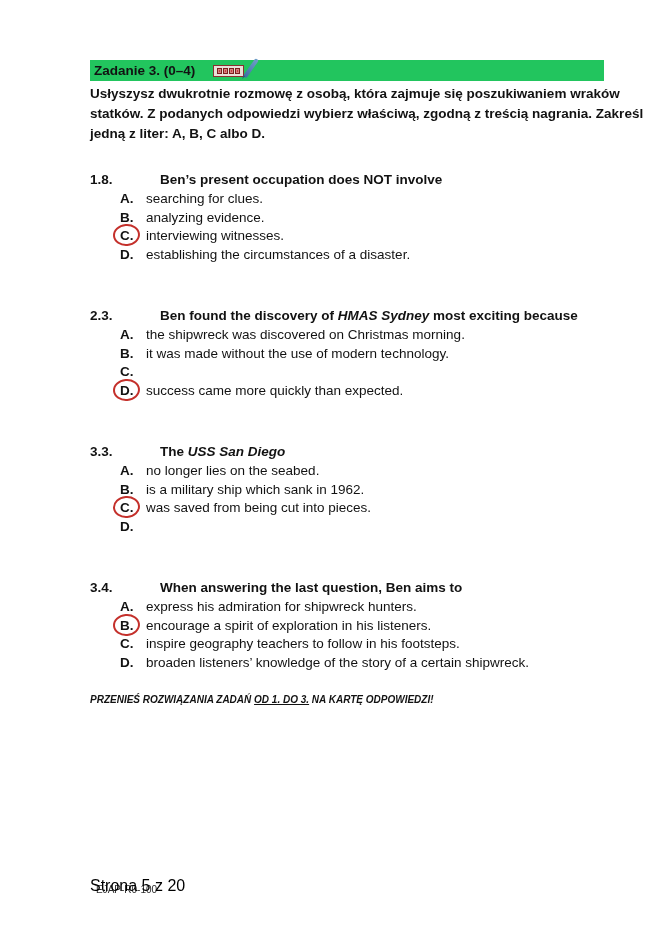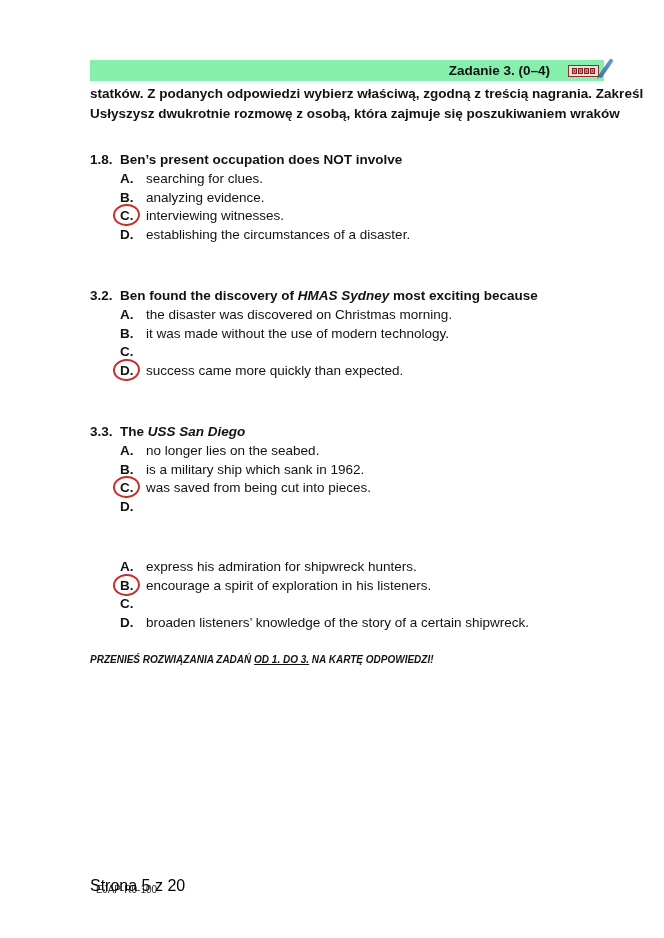--- a/index.html
+++ b/index.html
@@ -13,27 +13,26 @@
   }
   .page { position: absolute; inset: 0; }
   .content {
     position: absolute;
     left: 90px; top: 60px;
     width: 514px;
   }
 
   
   .task-header {
-    background: #86efac;
+    background: #22c55e;
     height: 21px;
     display: flex;
     align-items: center;
     padding-left: 4px;
     overflow: visible;
-    justify-content: flex-end;
   }
   .task-title {
     font-weight: bold;
     font-size: 13.5px;
     white-space: nowrap;
   }
   .task-icon {
     position: relative;
     display: inline-block;
     width: 36px; height: 14px;
@@ -88,21 +87,21 @@
   
   .question { margin-top: 42px; }
   .question.first { margin-top: 26px; }
   .q-head {
     display: flex;
     font-weight: bold;
     font-size: 13.5px;
     line-height: 19px;
   }
   .q-num { flex: 0 0 30px; }
-  .q-stem { white-space: nowrap; }
+  .q-stem { white-space: nowrap; margin-left: 40px; }
   .q-stem em { font-style: italic; }
   .options { margin-left: 30px; margin-top: 1px; }
   .option {
     display: flex;
     font-size: 13.5px;
     line-height: 18.5px;
     align-items: baseline;
   }
   .opt-letter {
     flex: 0 0 26px;
@@ -159,22 +158,23 @@
           <span class="bx"></span>
           <span class="bx"></span>
           <span class="bx"></span>
           <span class="bx"></span>
         </span>
         <span class="pencil"></span>
       </span>
     </div>
 
     <div class="instructions">
+      <div class="instr-line">Usłyszysz dwukrotnie rozmowę z osobą, która zajmuje się poszukiwaniem wraków</div>
       <div class="instr-line">statków. Z podanych odpowiedzi wybierz właściwą, zgodną z treścią nagrania. Zakreśl</div>
-      <div class="instr-line">Usłyszysz dwukrotnie rozmowę z osobą, która zajmuje się poszukiwaniem wraków</div>
+      <div class="instr-line">jedną z liter: A, B, C albo D.</div>
     </div>
 
     <div class="question first">
       <div class="q-head">
         <span class="q-num">1.8.</span>
         <span class="q-stem"><span>Ben’s present occupation does NOT involve</span><em></em><span></span></span>
       </div>
       <div class="options">
         <div class="option">
           <span class="opt-letter">A.</span>
@@ -190,27 +190,27 @@
         </div>
         <div class="option">
           <span class="opt-letter">D.</span>
           <span class="opt-text">establishing the circumstances of a disaster.</span>
         </div>
       </div>
     </div>
 
     <div class="question">
       <div class="q-head">
-        <span class="q-num">3.2.</span>
+        <span class="q-num">2.3.</span>
         <span class="q-stem"><span>Ben found the discovery of </span><em>HMAS Sydney</em><span> most exciting because</span></span>
       </div>
       <div class="options">
         <div class="option">
           <span class="opt-letter">A.</span>
-          <span class="opt-text">the disaster was discovered on Christmas morning.</span>
+          <span class="opt-text">the shipwreck was discovered on Christmas morning.</span>
         </div>
         <div class="option">
           <span class="opt-letter">B.</span>
           <span class="opt-text">it was made without the use of modern technology.</span>
         </div>
         <div class="option">
           <span class="opt-letter">C.</span>
         </div>
         <div class="option">
           <span class="opt-letter circled">D.</span>
@@ -237,31 +237,36 @@
           <span class="opt-letter circled">C.</span>
           <span class="opt-text">was saved from being cut into pieces.</span>
         </div>
         <div class="option">
           <span class="opt-letter">D.</span>
         </div>
       </div>
     </div>
 
     <div class="question">
+      <div class="q-head">
+        <span class="q-num">3.4.</span>
+        <span class="q-stem"><span>When answering the last question, Ben aims to</span><em></em><span></span></span>
+      </div>
       <div class="options">
         <div class="option">
           <span class="opt-letter">A.</span>
           <span class="opt-text">express his admiration for shipwreck hunters.</span>
         </div>
         <div class="option">
           <span class="opt-letter circled">B.</span>
           <span class="opt-text">encourage a spirit of exploration in his listeners.</span>
         </div>
         <div class="option">
           <span class="opt-letter">C.</span>
+          <span class="opt-text">inspire geography teachers to follow in his footsteps.</span>
         </div>
         <div class="option">
           <span class="opt-letter">D.</span>
           <span class="opt-text">broaden listeners’ knowledge of the story of a certain shipwreck.</span>
         </div>
       </div>
     </div>
 
     <div class="transfer"><span>PRZENIEŚ ROZWIĄZANIA ZADAŃ </span><span class="u">OD 1. DO 3.</span><span> NA KARTĘ ODPOWIEDZI!</span></div>
 

